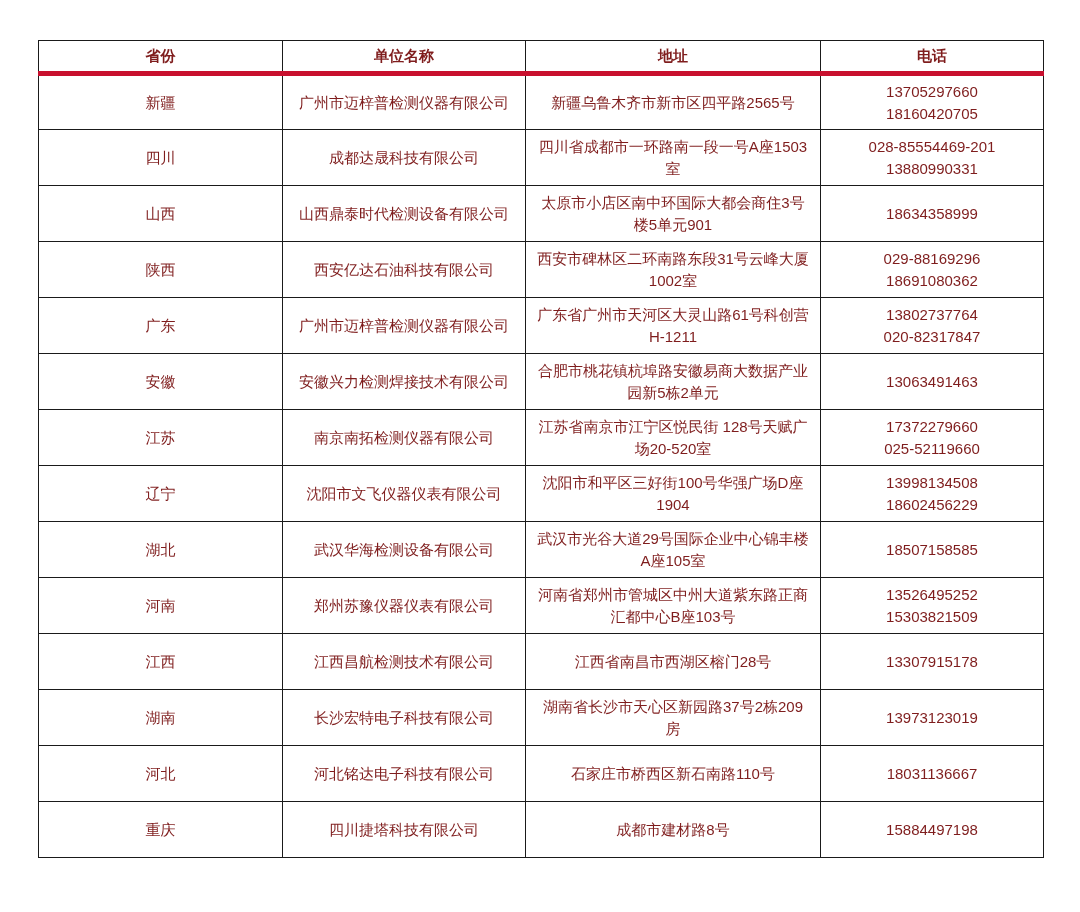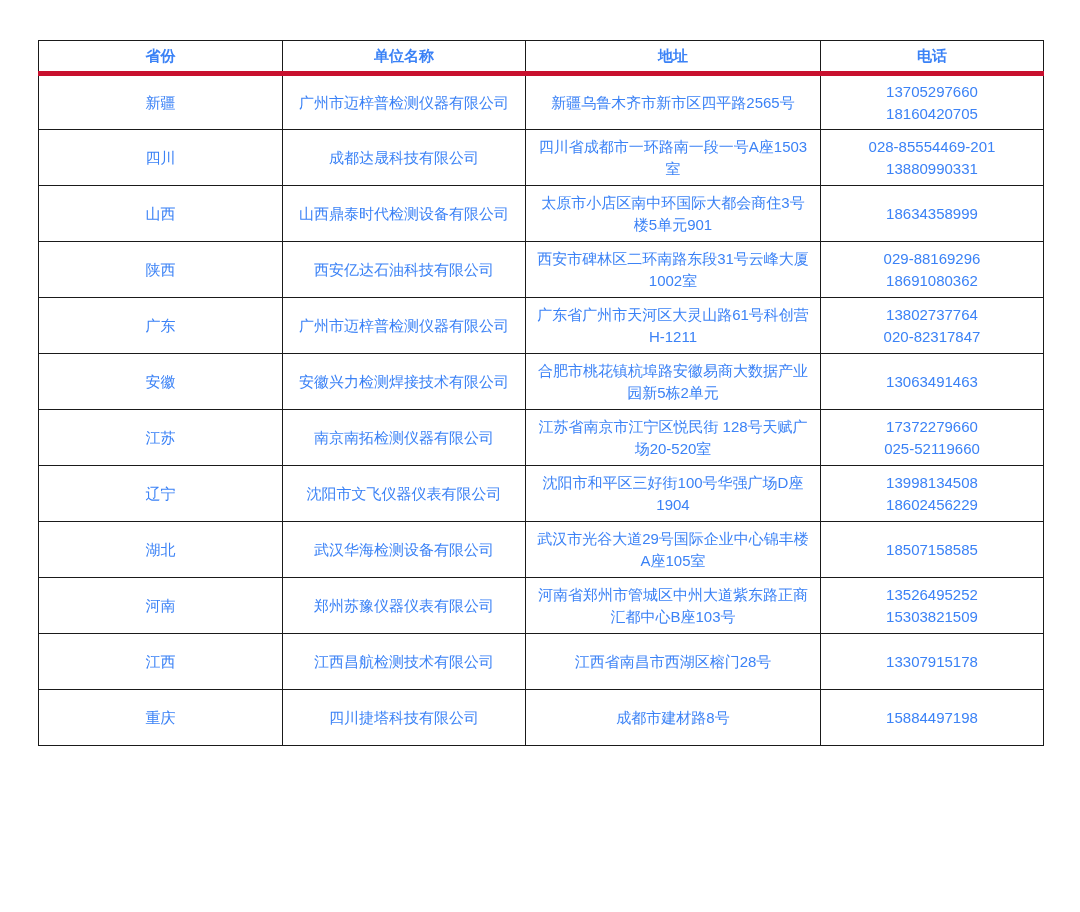--- a/index.html
+++ b/index.html
@@ -22,21 +22,21 @@
     border-collapse: collapse;
     table-layout: fixed;
     width: 1005px;
     background: #ffffff;
   }
   .contact-table th,
   .contact-table td {
     border: 1px solid #1a1a1a;
     text-align: center;
     vertical-align: middle;
-    color: #3b82f6;
+    color: #7f1d1d;
     padding: 3px 10px;
     box-sizing: border-box;
   }
   .contact-table th {
     font-size: 15px;
     font-weight: bold;
     height: 33px;
     border-bottom-width: 5px;
     border-bottom-style: solid;
     
@@ -142,20 +142,32 @@
     <td class="phone-cell">13526495252
 15303821509</td>
   </tr>
         <tr>
     <td class="province-cell">江西</td>
     <td class="company-cell">江西昌航检测技术有限公司</td>
     <td class="address-cell">江西省南昌市西湖区榕门28号</td>
     <td class="phone-cell">13307915178</td>
   </tr>
         <tr>
+    <td class="province-cell">湖南</td>
+    <td class="company-cell">长沙宏特电子科技有限公司</td>
+    <td class="address-cell">湖南省长沙市天心区新园路37号2栋209房</td>
+    <td class="phone-cell">13973123019</td>
+  </tr>
+        <tr>
+    <td class="province-cell">河北</td>
+    <td class="company-cell">河北铭达电子科技有限公司</td>
+    <td class="address-cell">石家庄市桥西区新石南路110号</td>
+    <td class="phone-cell">18031136667</td>
+  </tr>
+        <tr>
     <td class="province-cell">重庆</td>
     <td class="company-cell">四川捷塔科技有限公司</td>
     <td class="address-cell">成都市建材路8号</td>
     <td class="phone-cell">15884497198</td>
   </tr>
       </tbody>
   </table>
 </div>
 
 </body></html>

